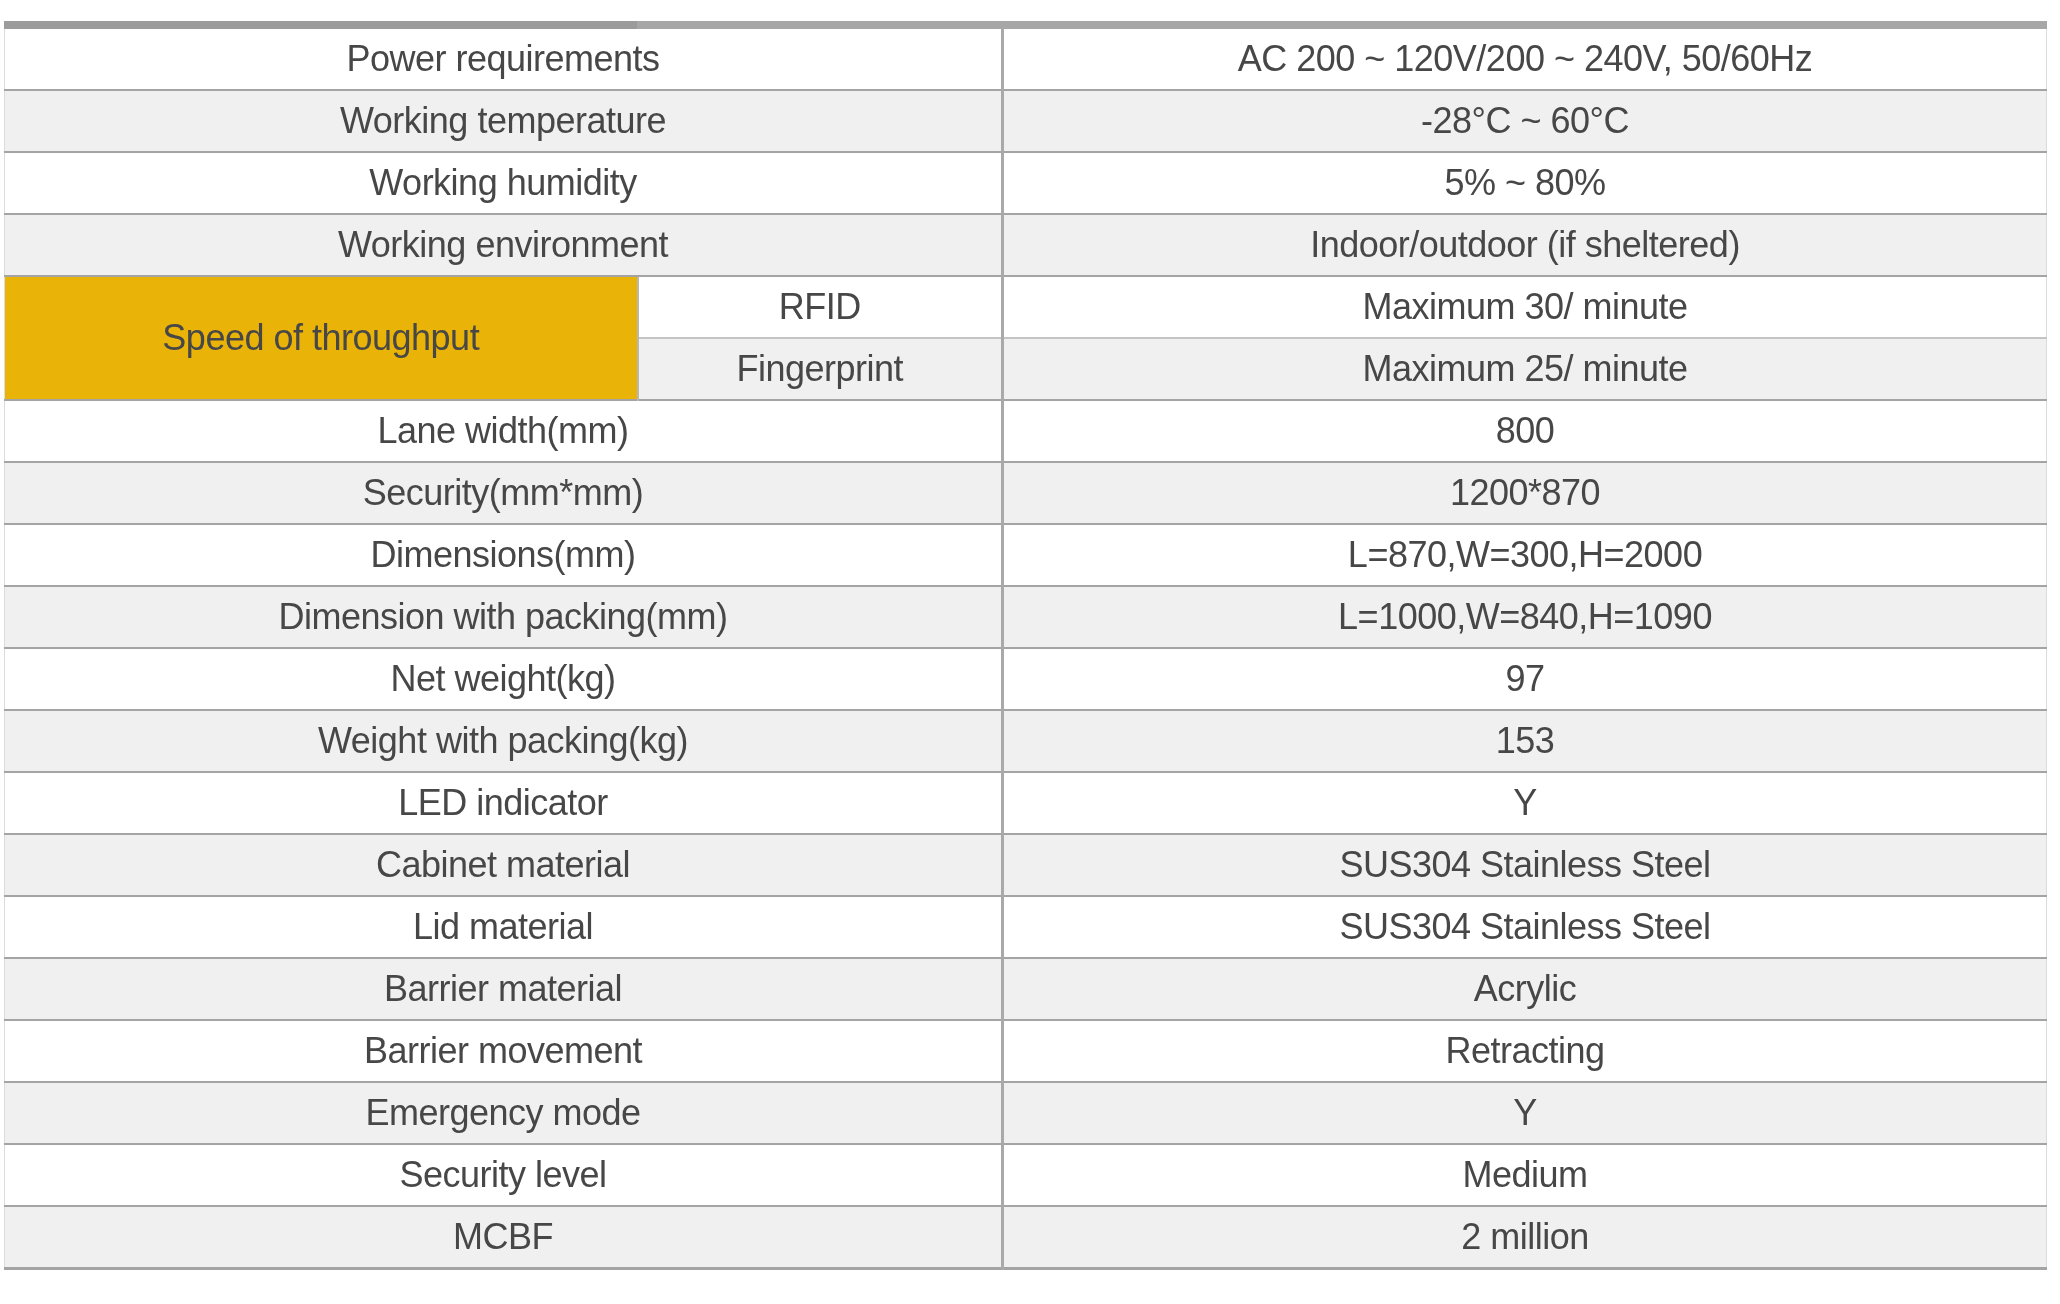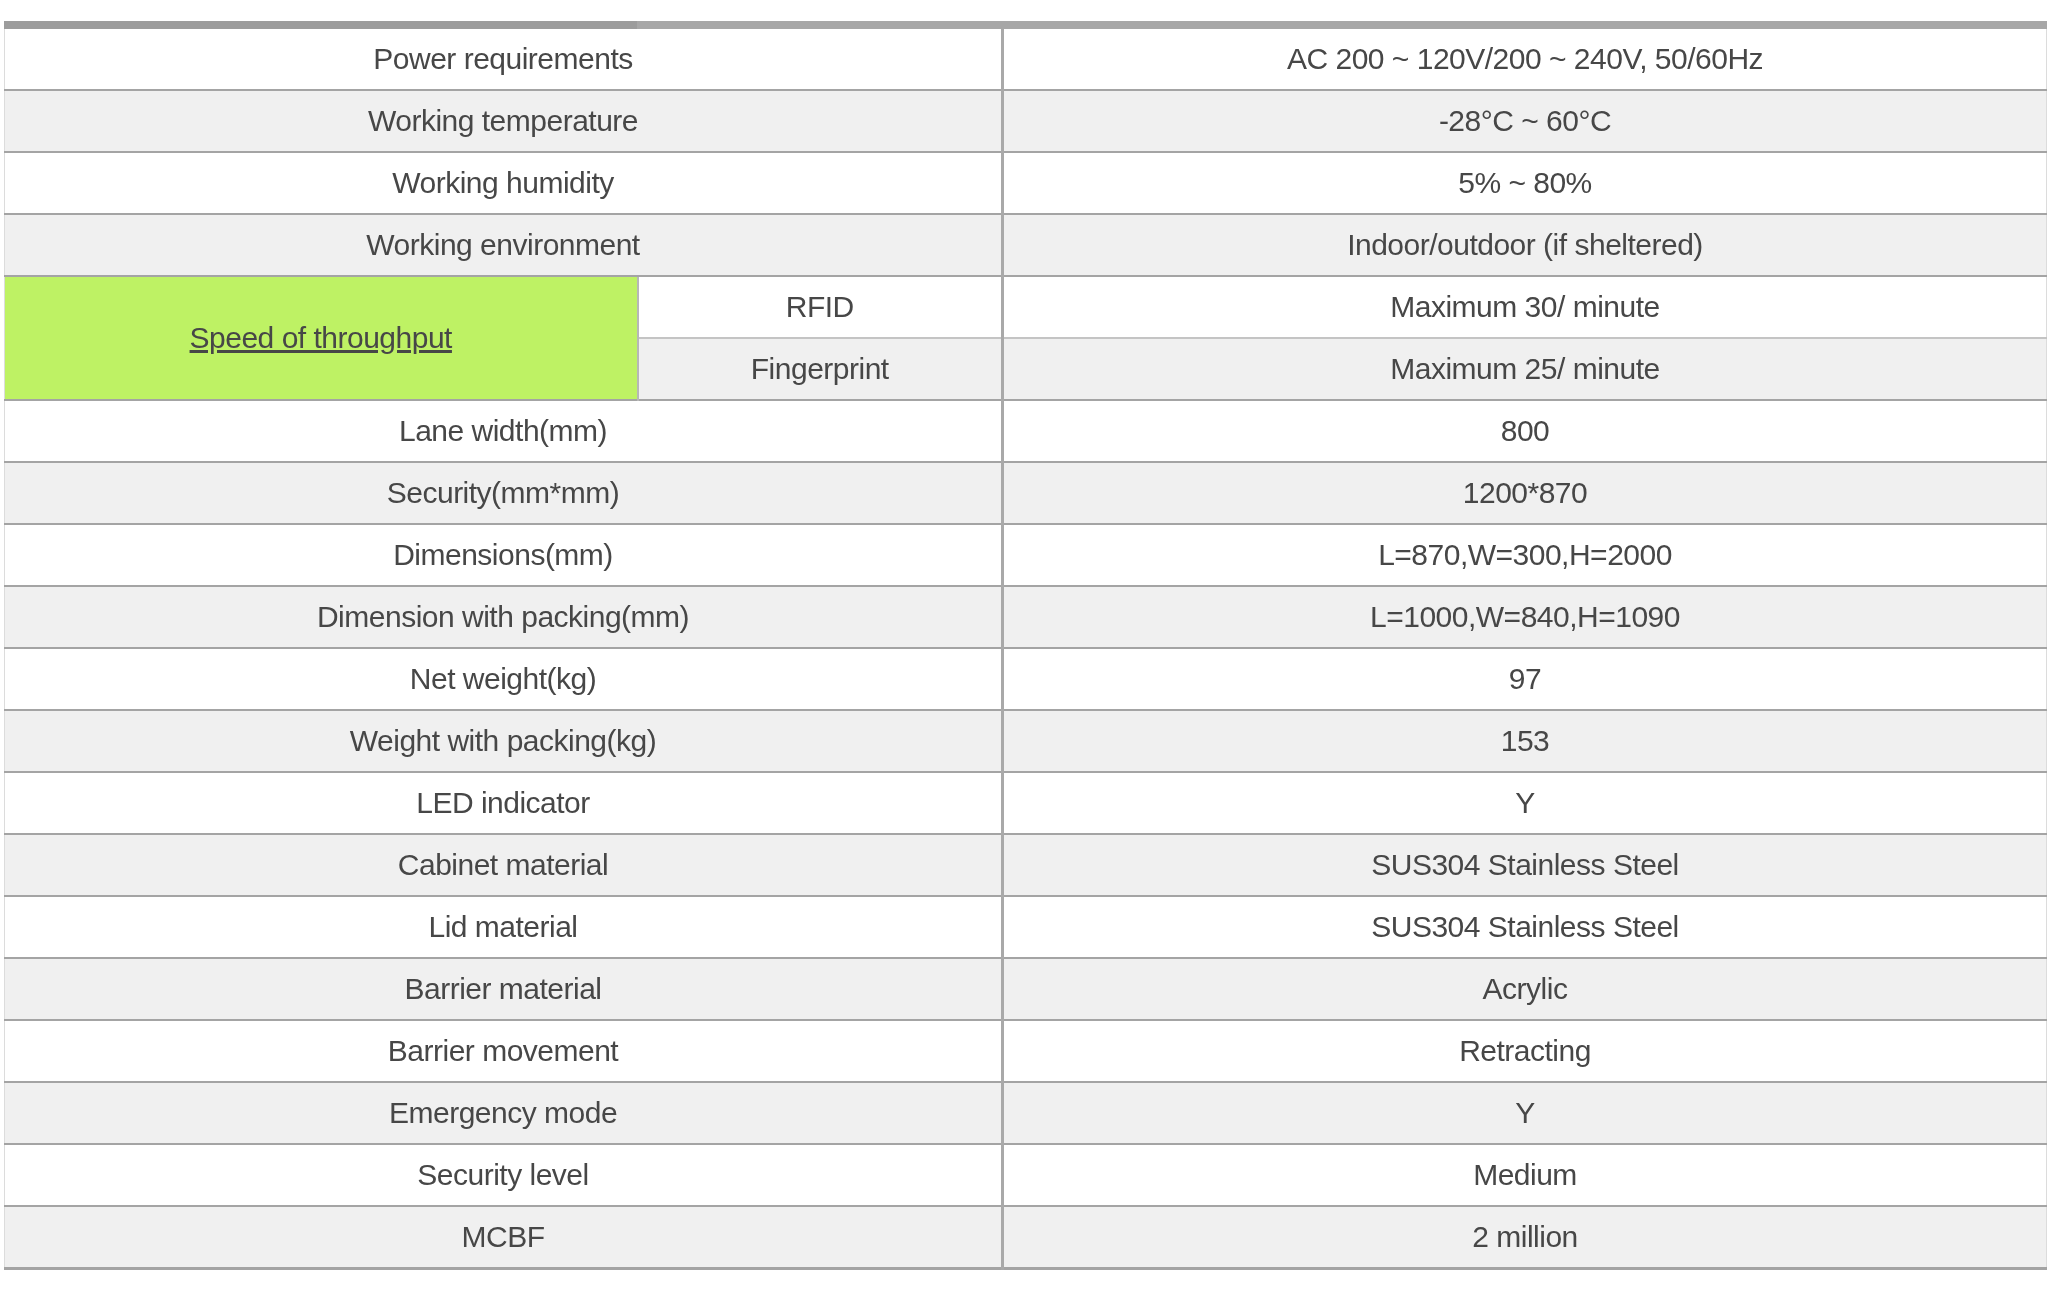--- a/index.html
+++ b/index.html
@@ -21,21 +21,21 @@
 
   table.spec-table {
     width: 100%;
     border-collapse: collapse;
     table-layout: fixed;
     border-top: 8px solid var(--top-bar, #a7a7a7);
     border-bottom: 3px solid var(--border-strong, #a2a2a2);
     border-left: 1px solid #dcdcdc;
     border-right: 1px solid #dcdcdc;
     color: var(--text, #474747);
-    font-size: 30px;
+    font-size: 36px;
     letter-spacing: -0.5px;
     font-weight: 400;
   }
 
   col.c-label { width: 633px; }
   col.c-sub   { width: 365px; }
   col.c-value { width: auto; }
 
   td {
     height: 60px;
@@ -46,21 +46,21 @@
     background: #ffffff;
     white-space: nowrap;
     overflow: hidden;
   }
 
   tr:first-child td { border-top: none; }
 
   tr.gray td { background: var(--stripe, #f0f0f0); }
 
   
-  td.group { background: #bef264; text-decoration: underline; }
+  td.group { background: #eab308; }
 
   
   td.value { border-left: 3px solid var(--divider-main, #a9a9a9); }
 
   
   td.sub { border-left: 2px solid #b7b7b7; }
 
   
   tr.light-top td { border-top: 2px solid var(--border-light, #c4c4c4); }
 

